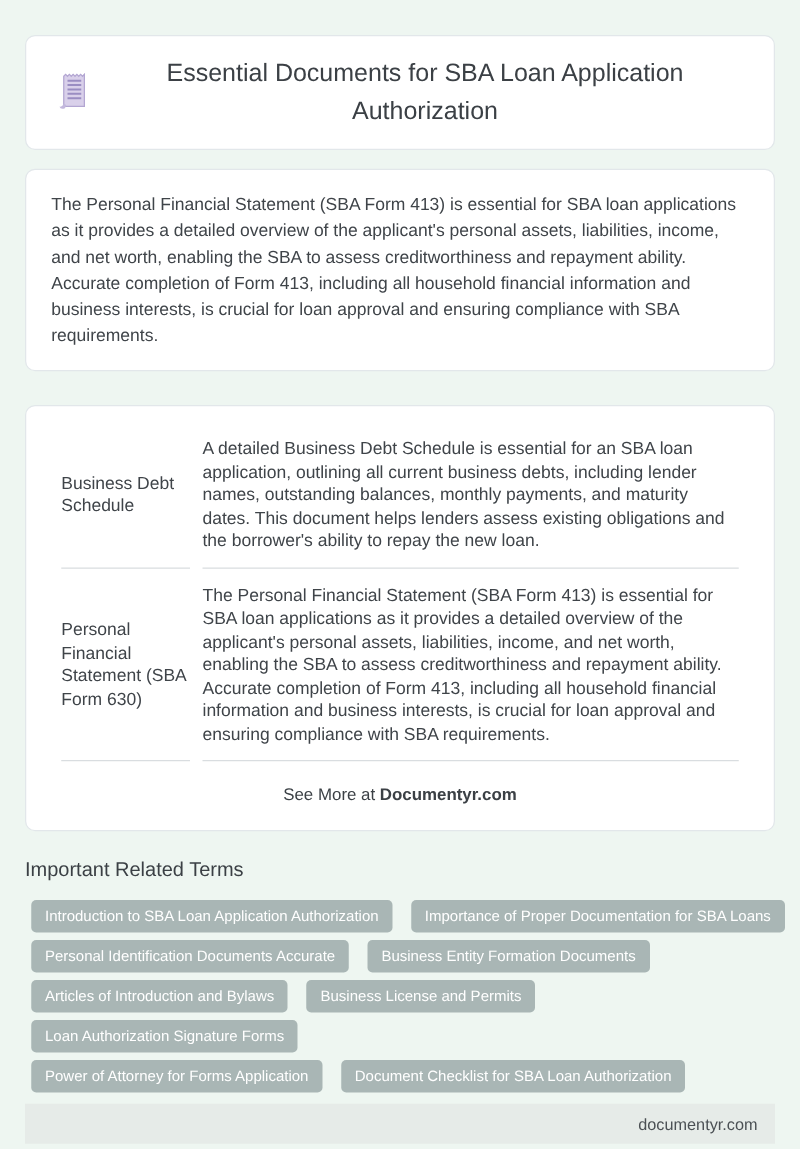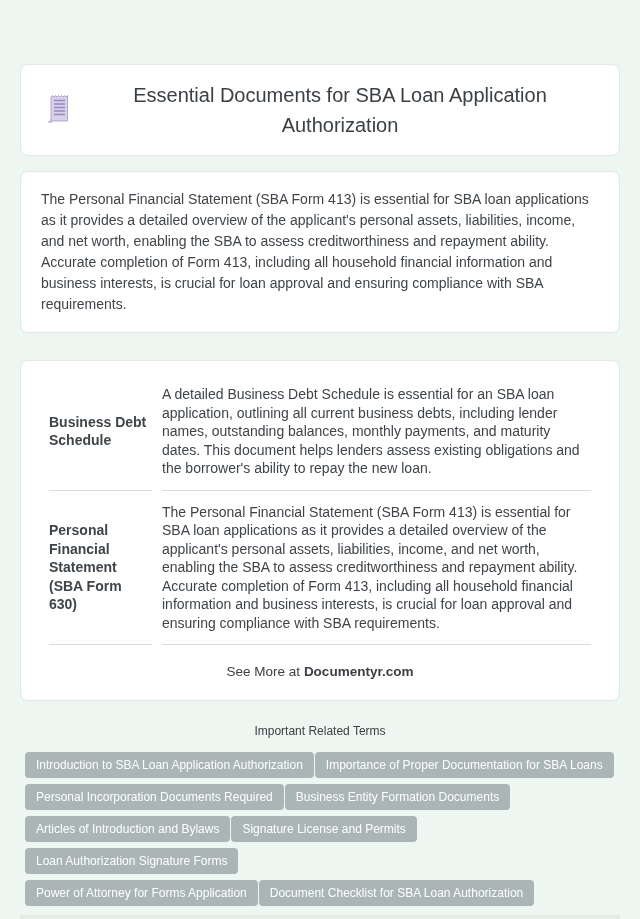--- a/index.html
+++ b/index.html
@@ -12,54 +12,54 @@
     box-sizing: border-box;
   }
   .page { padding: 28px 20px 30px; box-sizing: border-box; }
   .card {
     background: var(--card-bg, #ffffff);
     border: 1px solid var(--card-border, #e2e7ea);
     border-radius: 8px;
     box-sizing: border-box;
   }
   
-  .header-card { display: flex; align-items: center; gap: 16px; padding: 15px 26px; margin-top: 36px; }
+  .header-card { display: flex; align-items: center; gap: 16px; padding: 15px 26px; }
   .doc-icon { flex: 0 0 auto; width: 24px; height: 32px; }
   .page-title {
     flex: 1; margin: 0; text-align: center;
     font-size: 20px; line-height: 30px; font-weight: 400;
     color: var(--text-strong, #3b4045);
   }
   
   .intro-card { margin-top: 15px; padding: 17px 20px; }
   .intro-text { margin: 0; font-size: 14px; line-height: 21px; color: var(--text, #3f4449); }
   
   .table-card { margin-top: 27px; padding: 12px 18px 16px; }
   table.doc-table { width: 100%; border-collapse: separate; border-spacing: 10px 0; }
   .doc-table td {
     border-bottom: 1px solid var(--divider, #d9dde0);
     vertical-align: middle;
     padding: 12px 0;
     font-size: 14px; line-height: 18.5px;
     color: var(--text, #3f4449);
   }
-  td.term-cell { width: 103px; font-weight: bold; }
+  td.term-cell { width: 103px; }
   .see-more {
     text-align: center; 
     font-size: 13.5px; margin: 19px 0 5px;
     color: var(--text-strong, #3b4045);
   }
   .see-more .site { font-weight: 700; }
   
   .related-heading {
-    text-align: center; font-size: 12px; font-weight: 500;
+    text-align: left; font-size: 16px; font-weight: 500;
     margin: 23px 0 14px; color: var(--text-strong, #3b4045);
   }
   .tags { padding: 0 5px; }
-  .tag-row { display: flex; gap: 1px; margin-bottom: 6px; }
+  .tag-row { display: flex; gap: 15px; margin-bottom: 6px; }
   .tag {
     display: inline-block; white-space: nowrap;
     background: var(--tag-bg, #a9b6b5);
     color: var(--tag-text, #ffffff);
     font-size: 12px; line-height: 16px;
     padding: 5px 11px; border-radius: 4px;
     cursor: pointer;
   }
   
   .footer-bar {
@@ -116,26 +116,26 @@
   </div>
 
   <div class="related-heading">Important Related Terms</div>
 
   <div class="tags">
     <div class="tag-row">
       <span class="tag">Introduction to SBA Loan Application Authorization</span>
       <span class="tag">Importance of Proper Documentation for SBA Loans</span>
     </div>
     <div class="tag-row">
-      <span class="tag">Personal Incorporation Documents Required</span>
+      <span class="tag">Personal Identification Documents Accurate</span>
       <span class="tag">Business Entity Formation Documents</span>
     </div>
     <div class="tag-row">
       <span class="tag">Articles of Introduction and Bylaws</span>
-      <span class="tag">Signature License and Permits</span>
+      <span class="tag">Business License and Permits</span>
     </div>
     <div class="tag-row">
       <span class="tag">Loan Authorization Signature Forms</span>
     </div>
     <div class="tag-row">
       <span class="tag">Power of Attorney for Forms Application</span>
       <span class="tag">Document Checklist for SBA Loan Authorization</span>
     </div>
   </div>
 

